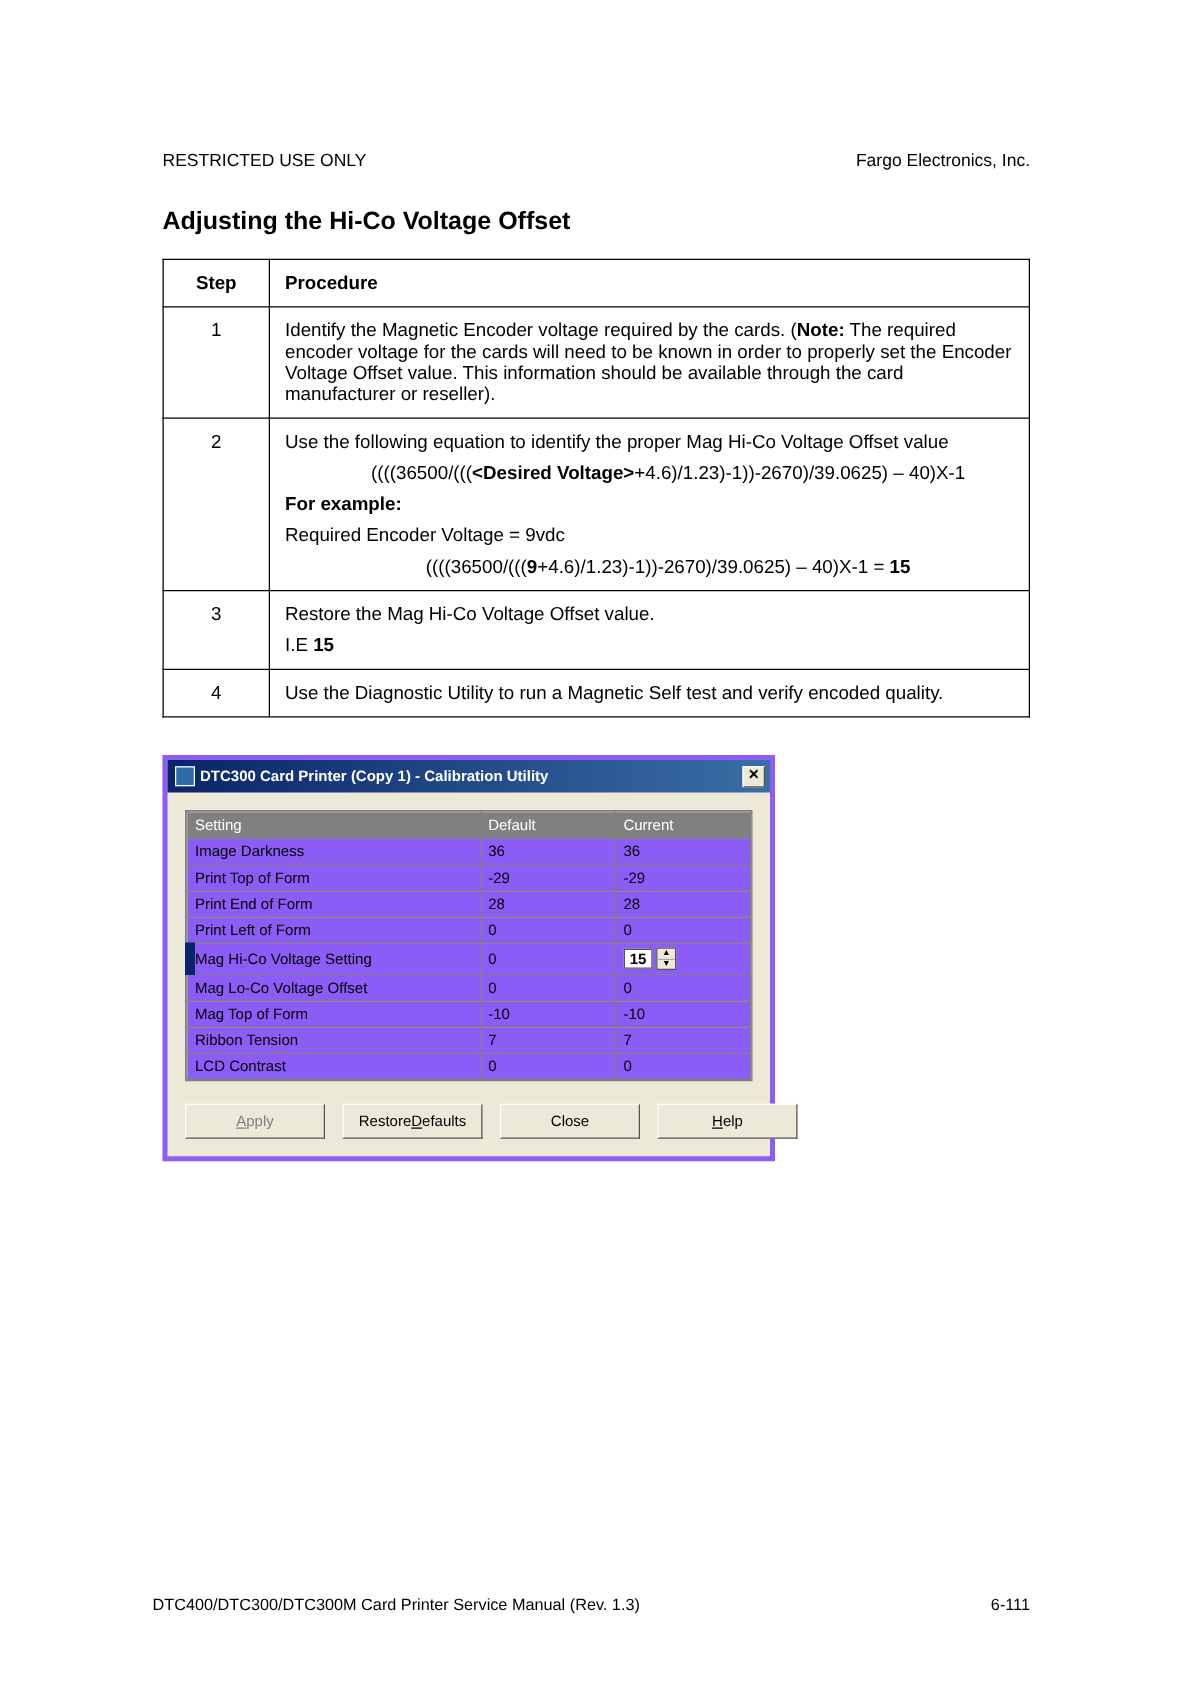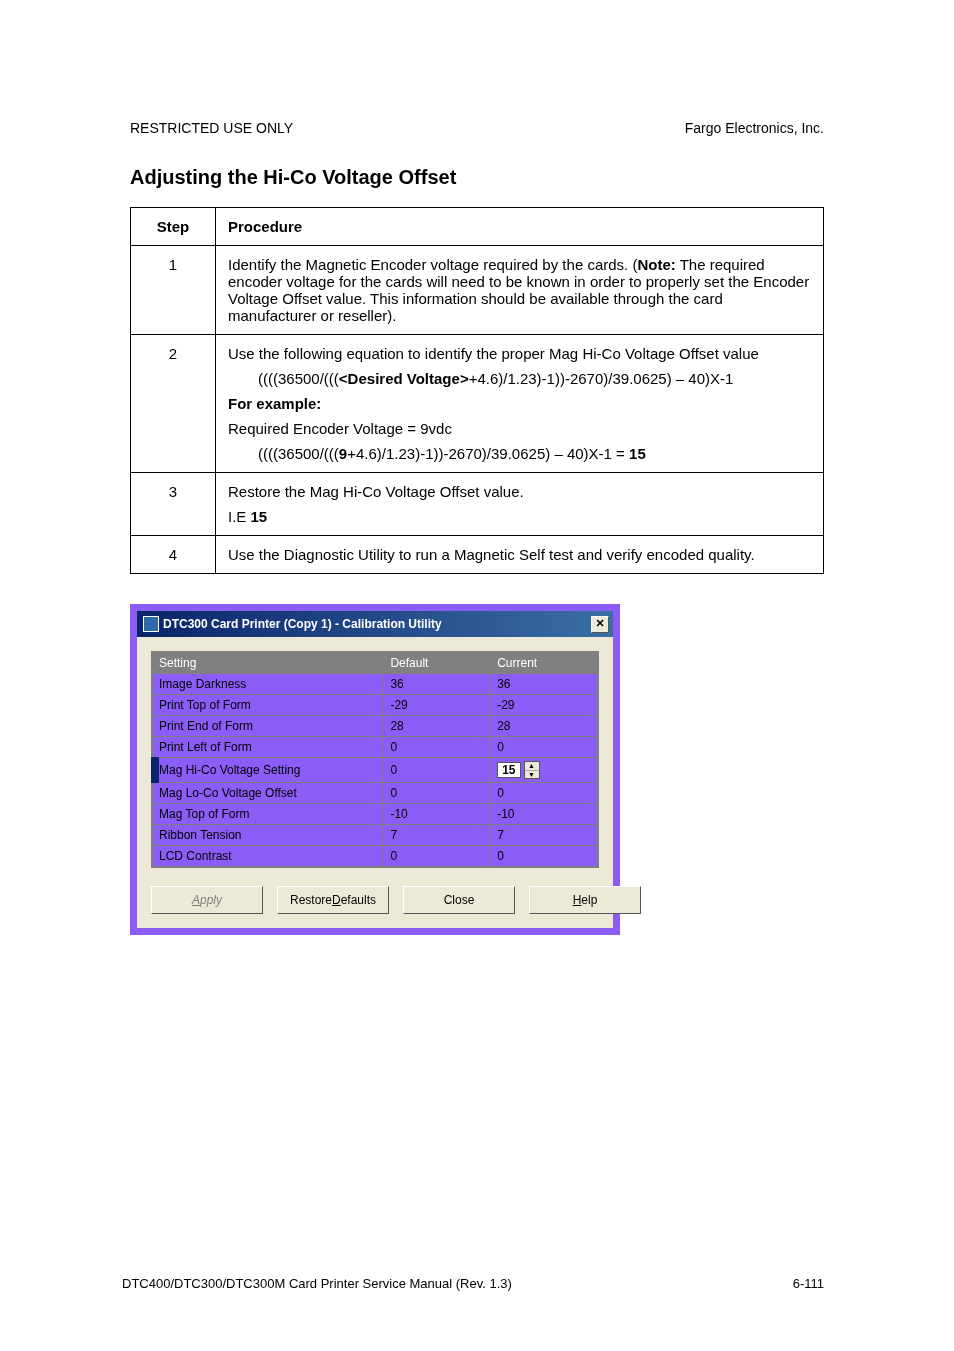--- a/index.html
+++ b/index.html
@@ -40,28 +40,28 @@
     vertical-align: top;
     text-align: left;
   }
   .proc-table th:first-child {
     width: 60px;
     text-align: center;
   }
   .proc-table td:first-child {
     text-align: center;
   }
-  .indent { padding-left: 30px; display: block; }
+  .indent { padding-left: 30px; display: block; text-align: center; }
   .small-gap { margin-top: 8px; }
   .dialog-wrap {
     margin-top: 30px;
     width: 490px;
   }
   .dialog {
-    border: 7px solid #8b5cf6;
+    border: 4px solid #8b5cf6;
     background: #ece9d8;
     font-family: Tahoma, Arial, sans-serif;
   }
   .titlebar {
     display: flex;
     align-items: center;
     justify-content: space-between;
     background: linear-gradient(to right, #0a246a, #3a6ea5);
     color: #fff;
     padding: 3px 4px 3px 6px;
@@ -174,21 +174,21 @@
     background: #ece9d8;
     border: 1px solid #555;
     border-top-color: #fff; border-left-color: #fff;
     font-size: 12px;
     display: flex;
     align-items: center;
     justify-content: center;
     padding: 0 10px;
   }
   .win-btn .ul { text-decoration: underline; }
-  .disabled { color: #808080; font-style: italic; }
+  .disabled { color: #808080; }
   .footer-line {
     position: absolute;
     bottom: 60px;
     left: 122px;
     right: 130px;
     display: flex;
     justify-content: space-between;
     font-size: 13px;
   }
 </style>

